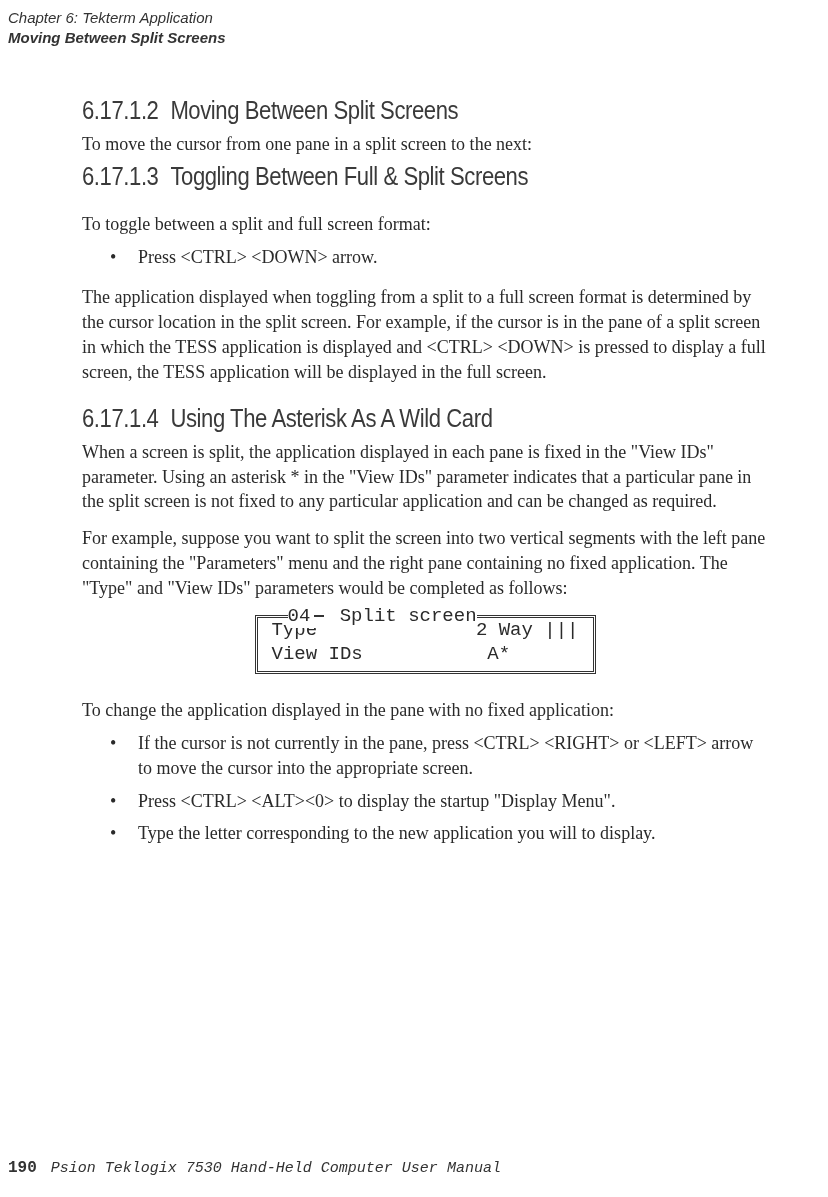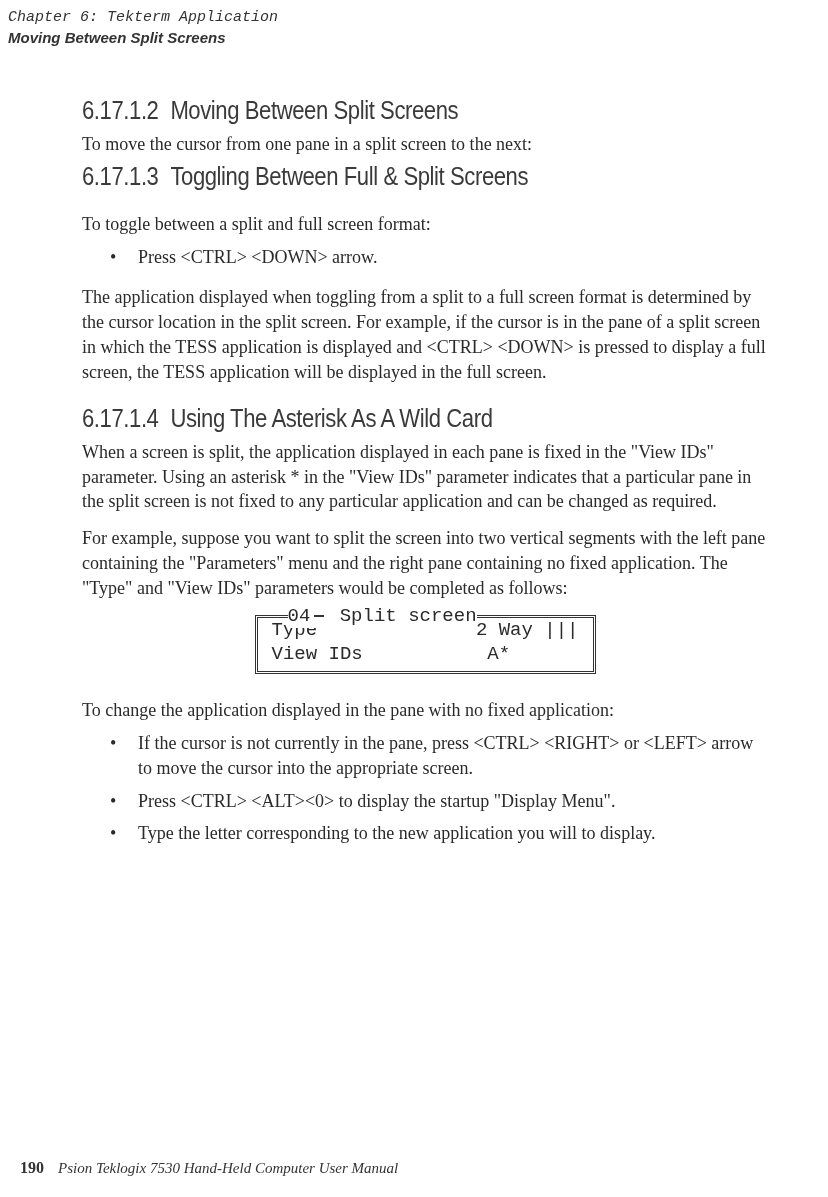--- a/index.html
+++ b/index.html
@@ -19,21 +19,20 @@
     .chapter-header {
       font-style: italic;
       font-size: 15px;
       line-height: 1.3;
       margin-bottom: 40px;
       color: #333;
       font-family: Arial, Helvetica, sans-serif;
     }
     .chapter-line {
       font-weight: normal;
-      font-family: Liberation Mono, monospace;
     }
     .section-title {
       font-weight: bold;
     }
     .content {
       margin-left: 74px;
       margin-top: 48px;
     }
     h3 {
       font-family: Arial, Helvetica, sans-serif;
@@ -103,22 +102,22 @@
       background: #333;
       margin: 0 4px;
     }
     .split-row {
       display: flex;
       justify-content: space-between;
     }
     .footer {
       position: absolute;
       bottom: 20px;
-      left: 20px;
-      font-family: Liberation Serif, serif;
+      left: 8px;
+      font-family: Liberation Mono, monospace;
       font-style: italic;
       font-size: 15px;
       color: #333;
     }
     .page-num {
       font-weight: bold;
       font-style: normal;
       margin-right: 14px;
       font-size: 16px;
     }

